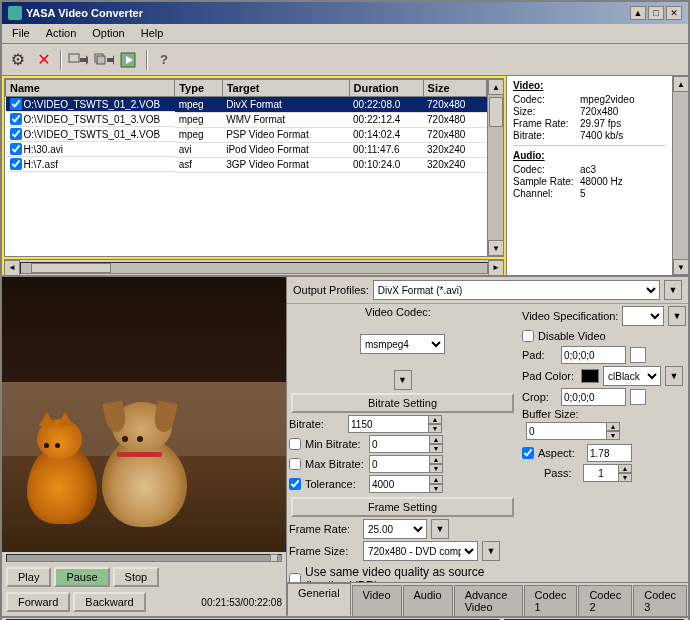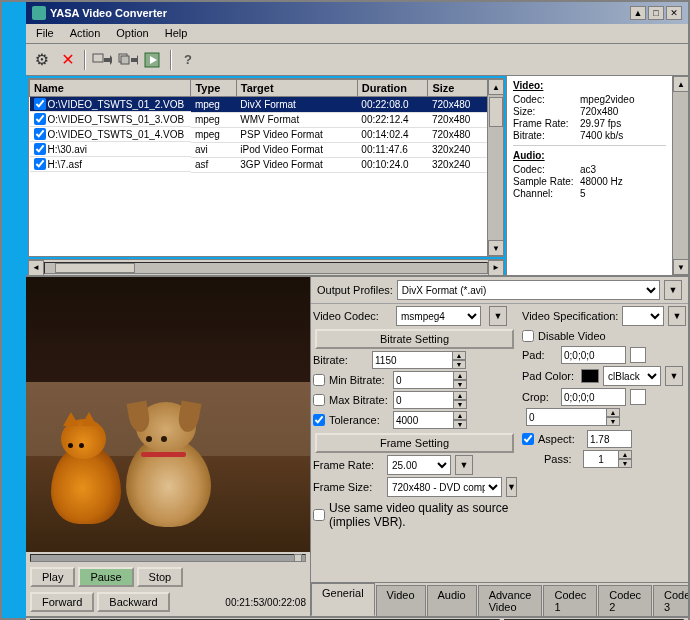--- a/index.html
+++ b/index.html
@@ -1,19 +1,19 @@
 <!DOCTYPE html>
 <html><head>
   <meta charset="utf-8">
   <style>
     * { box-sizing: border-box; margin: 0; padding: 0; }
     body { font-family: 'Tahoma', 'Arial', sans-serif; font-size: 11px; background: #d4d0c8; width: 690px; height: 620px; overflow: hidden; }
 
     
-    .window { width: 690px; height: 620px; background: #0ea5e9; border: 2px solid #808080; display: flex; flex-direction: column; padding-left: 24px; }
+    .window { width: 690px; height: 620px; background: #fde047; border: 2px solid #808080; display: flex; flex-direction: column; }
     .title-bar { background: linear-gradient(to right, #0a246a, #a6b5c9); color: white; padding: 3px 6px; display: flex; align-items: center; justify-content: space-between; height: 22px; flex-shrink: 0; }
     .title-bar-left { display: flex; align-items: center; gap: 4px; font-size: 11px; font-weight: bold; }
     .title-bar-icon { width: 14px; height: 14px; background: #4a9; border-radius: 2px; }
     .title-bar-controls { display: flex; gap: 2px; }
     .title-btn { width: 16px; height: 14px; background: #d4d0c8; border: 1px solid #808080; font-size: 9px; display: flex; align-items: center; justify-content: center; cursor: pointer; color: #000; }
 
     
     .menu-bar { background: #d4d0c8; border-bottom: 1px solid #808080; padding: 2px 4px; display: flex; gap: 4px; height: 20px; flex-shrink: 0; }
     .menu-item { padding: 1px 6px; cursor: pointer; font-size: 11px; }
 
@@ -304,21 +304,21 @@
         <select style="flex:1; height:20px; font-size:10px; background:white; border:1px solid #808080;">
           <option id="op-opt">DivX Format (*.avi)</option>
         </select>
         <div style="width:18px; height:20px; background:#d4d0c8; border:1px solid #808080; display:flex; align-items:center; justify-content:center; font-size:9px; cursor:pointer;">▼</div>
       </div>
 
       <div style="display:flex; flex:1; overflow:hidden; padding:2px;">
 
         <div style="flex:1; min-width:0;">
 
-          <div style="display:flex; align-items:center; gap:8px; margin-bottom:3px;">
+          <div style="display:flex; align-items:center; gap:16px; margin-bottom:3px;flex-direction:column;">
             <span style="font-size:11px; min-width:75px;">Video Codec:</span>
             <select style="width:85px; height:20px; font-size:10px; background:white; border:1px solid #808080;">
               <option id="vc-opt">msmpeg4</option>
             </select>
             <div style="width:18px; height:20px; background:#d4d0c8; border:1px solid #808080; display:flex; align-items:center; justify-content:center; font-size:9px; cursor:pointer;">▼</div>
           </div>
 
           <button style="display:block; width:calc(100% - 4px); margin:2px auto; padding:2px; background:#d4d0c8; border:2px outset #e8e4dc; font-size:11px; text-align:center; cursor:pointer;">Bitrate Setting</button>
 
           <div style="display:flex; align-items:center; gap:4px; margin:2px 0;">
@@ -419,20 +419,23 @@
             </select>
             <div style="width:18px; height:20px; background:#d4d0c8; border:1px solid #808080; display:flex; align-items:center; justify-content:center; font-size:9px; cursor:pointer;">▼</div>
           </div>
 
           <div style="display:flex; align-items:center; gap:4px; margin:2px 0;">
             <span style="font-size:11px; min-width:35px;">Crop:</span>
             <input type="text" style="width: 65px; height: 18px; border: 1px solid rgb(128, 128, 128); font-size: 10px; padding: 0px 2px; background: white;" id="crop-input" value="0;0;0;0">
             <div style="width:16px; height:16px; border:1px solid #808080; background:white;"></div>
           </div>
 
+          <div style="display:flex; align-items:center; gap:4px; margin:2px 0;">
+            <span style="font-size:11px; min-width:70px;">Buffer Size:</span>
+          </div>
           <div style="display:flex; align-items:center; gap:0; margin:2px 0; margin-left:4px;">
             <input type="text" style="width: 80px; height: 18px; border-top: 1px solid rgb(128, 128, 128); border-bottom: 1px solid rgb(128, 128, 128); border-left: 1px solid rgb(128, 128, 128); border-image: initial; border-right: none; font-size: 10px; padding: 0px 2px; background: white;" id="buf-input" value="0">
             <div style="display:flex; flex-direction:column;">
               <div style="width:14px; height:9px; background:#d4d0c8; border:1px solid #808080; display:flex; align-items:center; justify-content:center; font-size:7px; cursor:pointer;">▲</div>
               <div style="width:14px; height:9px; background:#d4d0c8; border:1px solid #808080; display:flex; align-items:center; justify-content:center; font-size:7px; cursor:pointer;">▼</div>
             </div>
           </div>
 
           <div style="display:flex; align-items:center; gap:4px; margin:4px 0 2px;">
             <input type="checkbox" style="width: 12px; height: 12px;" checked="" id="asp-cb">

